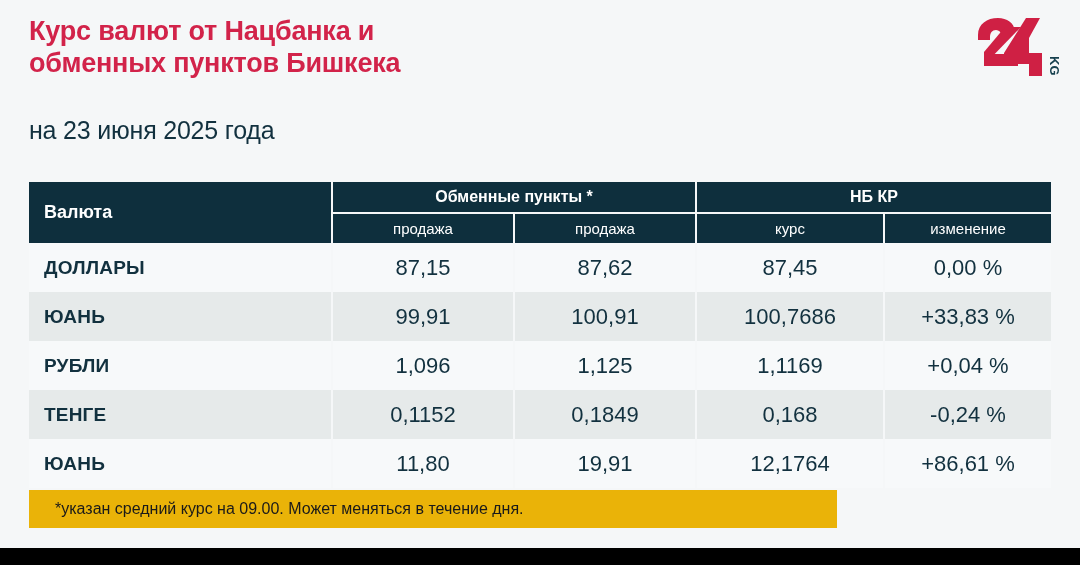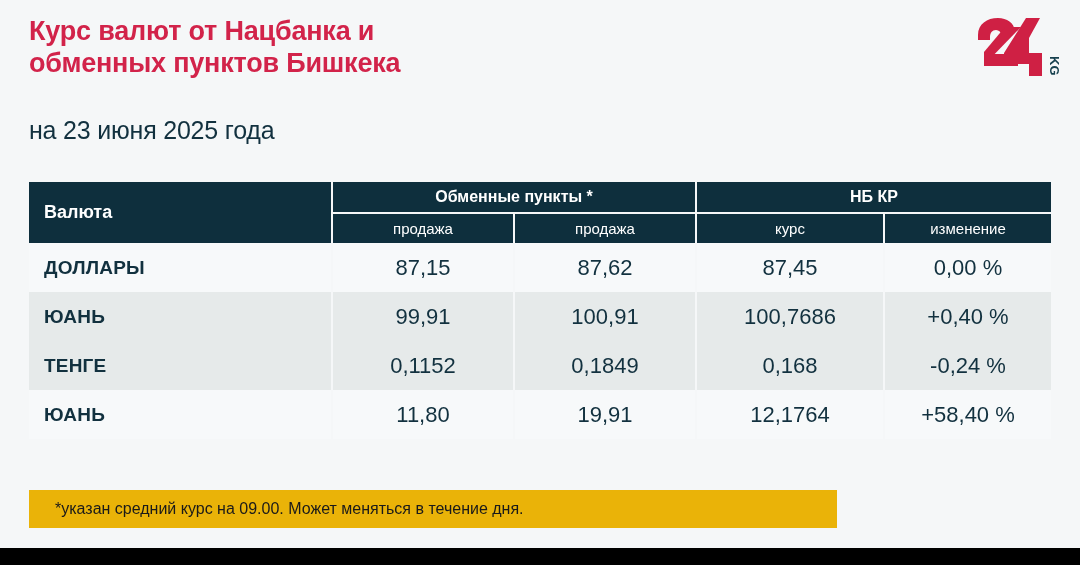--- a/index.html
+++ b/index.html
@@ -207,34 +207,41 @@
       <div class="cell-val">87,15</div>
       <div class="cell-val">87,62</div>
       <div class="cell-val">87,45</div>
       <div class="cell-val">0,00 %</div>
     </div>
     <div class="row even">
       <div class="cell-name">ЮАНЬ</div>
       <div class="cell-val">99,91</div>
       <div class="cell-val">100,91</div>
       <div class="cell-val">100,7686</div>
-      <div class="cell-val">+0,40 %</div>
+      <div class="cell-val">+33,83 %</div>
+    </div>
+    <div class="row odd">
+      <div class="cell-name">РУБЛИ</div>
+      <div class="cell-val">1,096</div>
+      <div class="cell-val">1,125</div>
+      <div class="cell-val">1,1169</div>
+      <div class="cell-val">+0,04 %</div>
     </div>
     <div class="row even">
       <div class="cell-name">ТЕНГЕ</div>
       <div class="cell-val">0,1152</div>
       <div class="cell-val">0,1849</div>
       <div class="cell-val">0,168</div>
       <div class="cell-val">-0,24 %</div>
     </div>
     <div class="row odd">
       <div class="cell-name">ЮАНЬ</div>
       <div class="cell-val">11,80</div>
       <div class="cell-val">19,91</div>
       <div class="cell-val">12,1764</div>
-      <div class="cell-val">+58,40 %</div>
+      <div class="cell-val">+86,61 %</div>
     </div>
   </div>
 </div>
 
 <div class="footnote">*указан средний курс на 09.00. Может меняться в течение дня.</div>
 
 <div class="bottombar"></div>
 
 </body></html>

